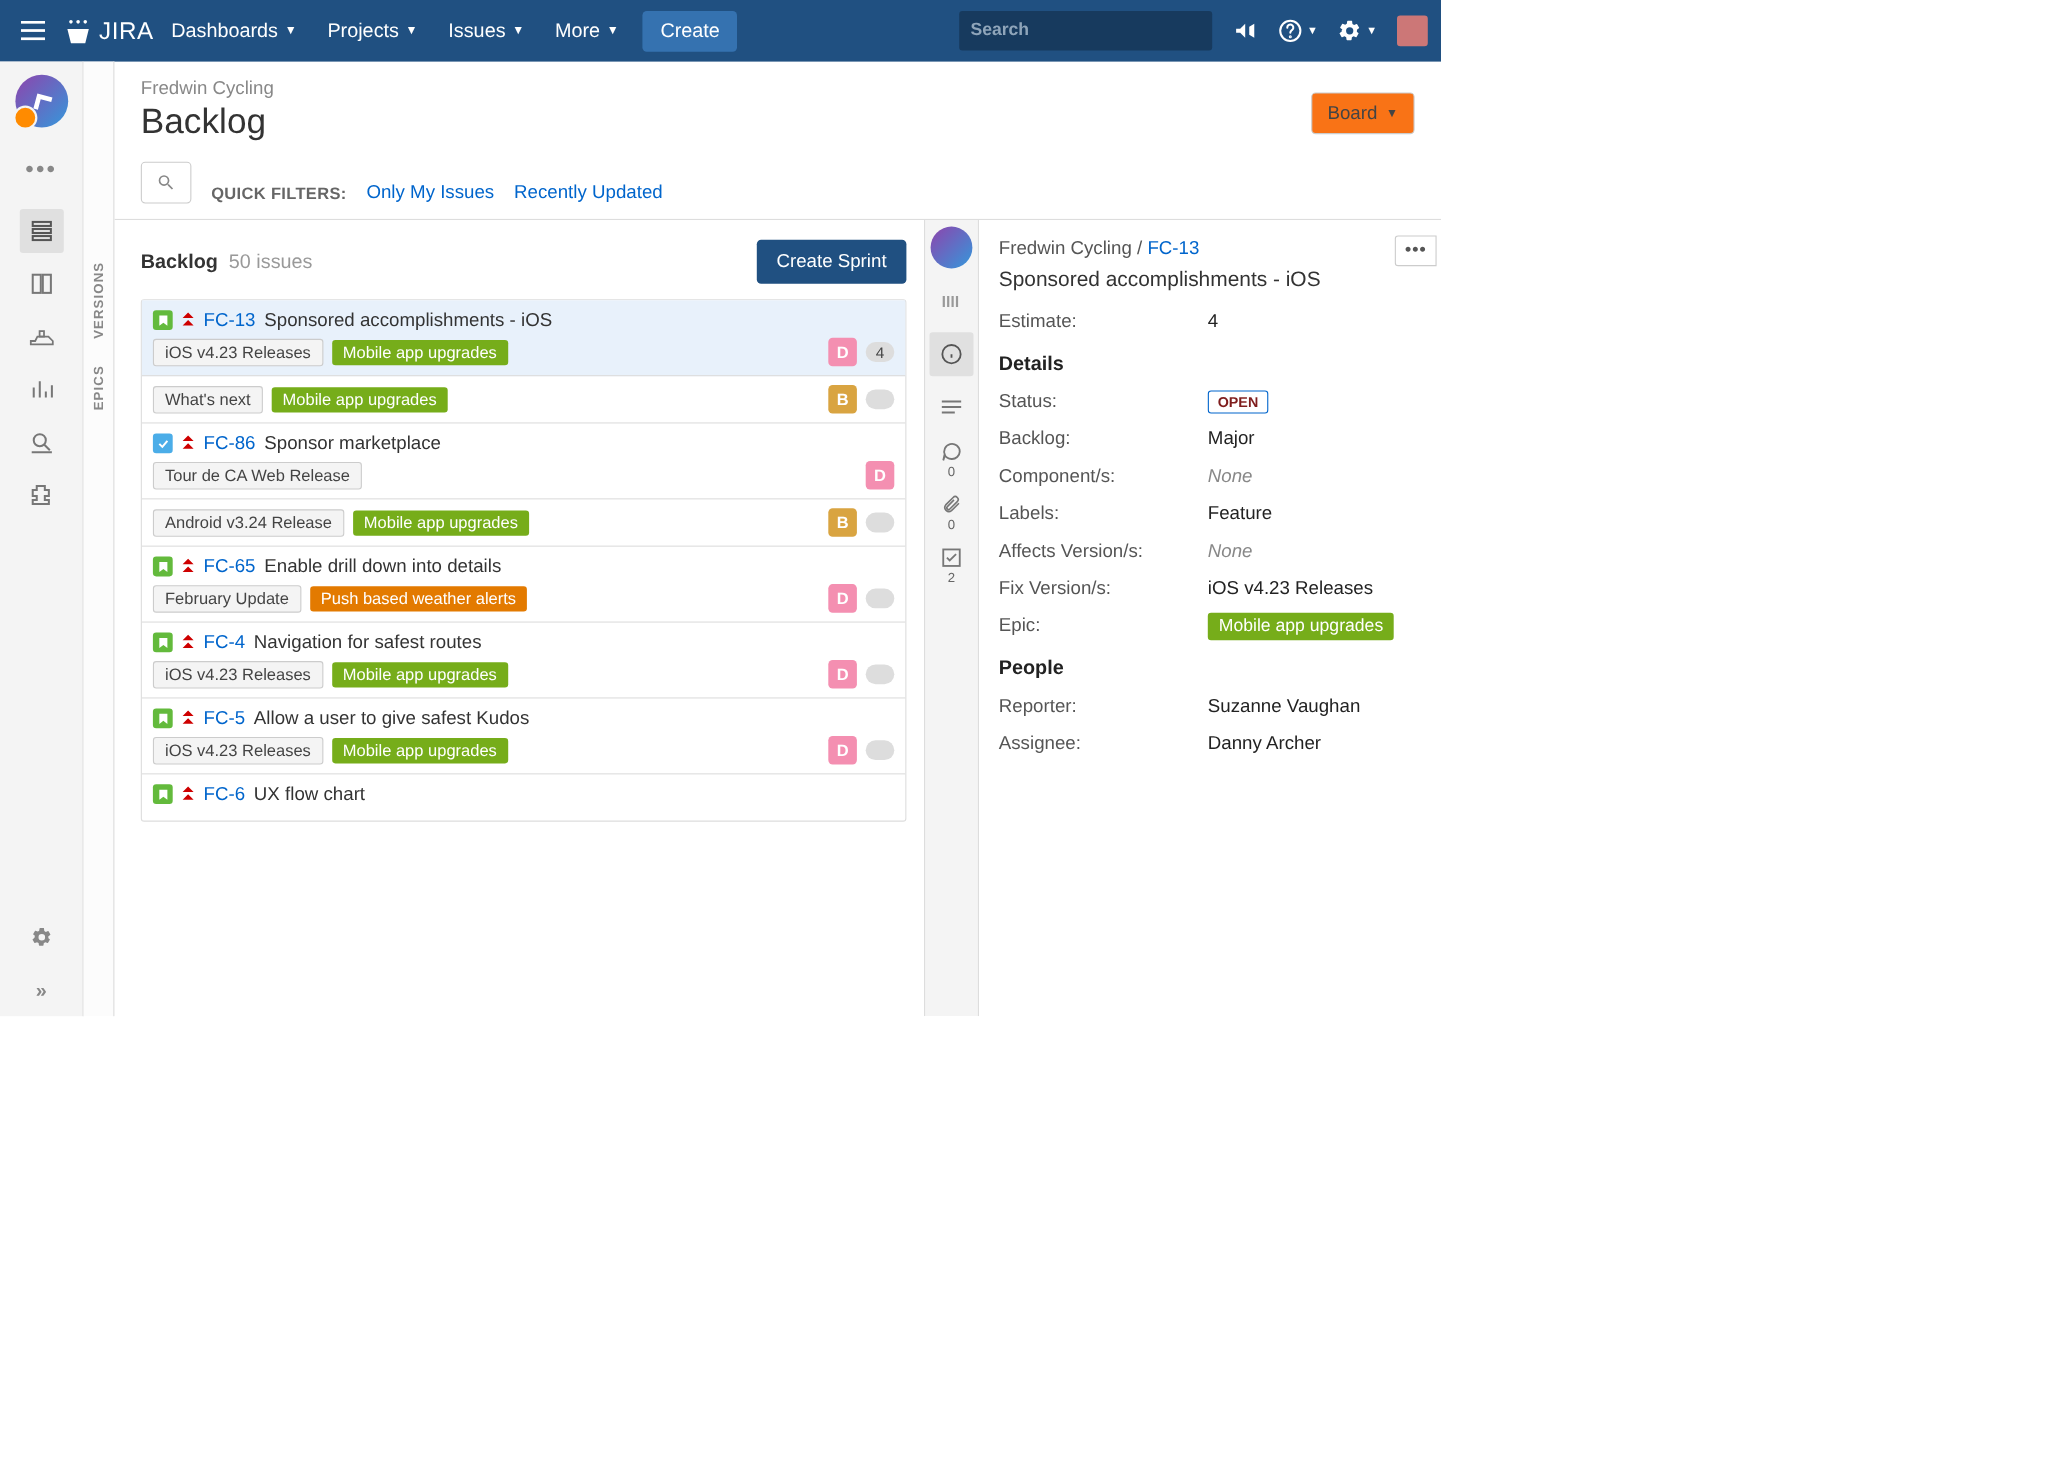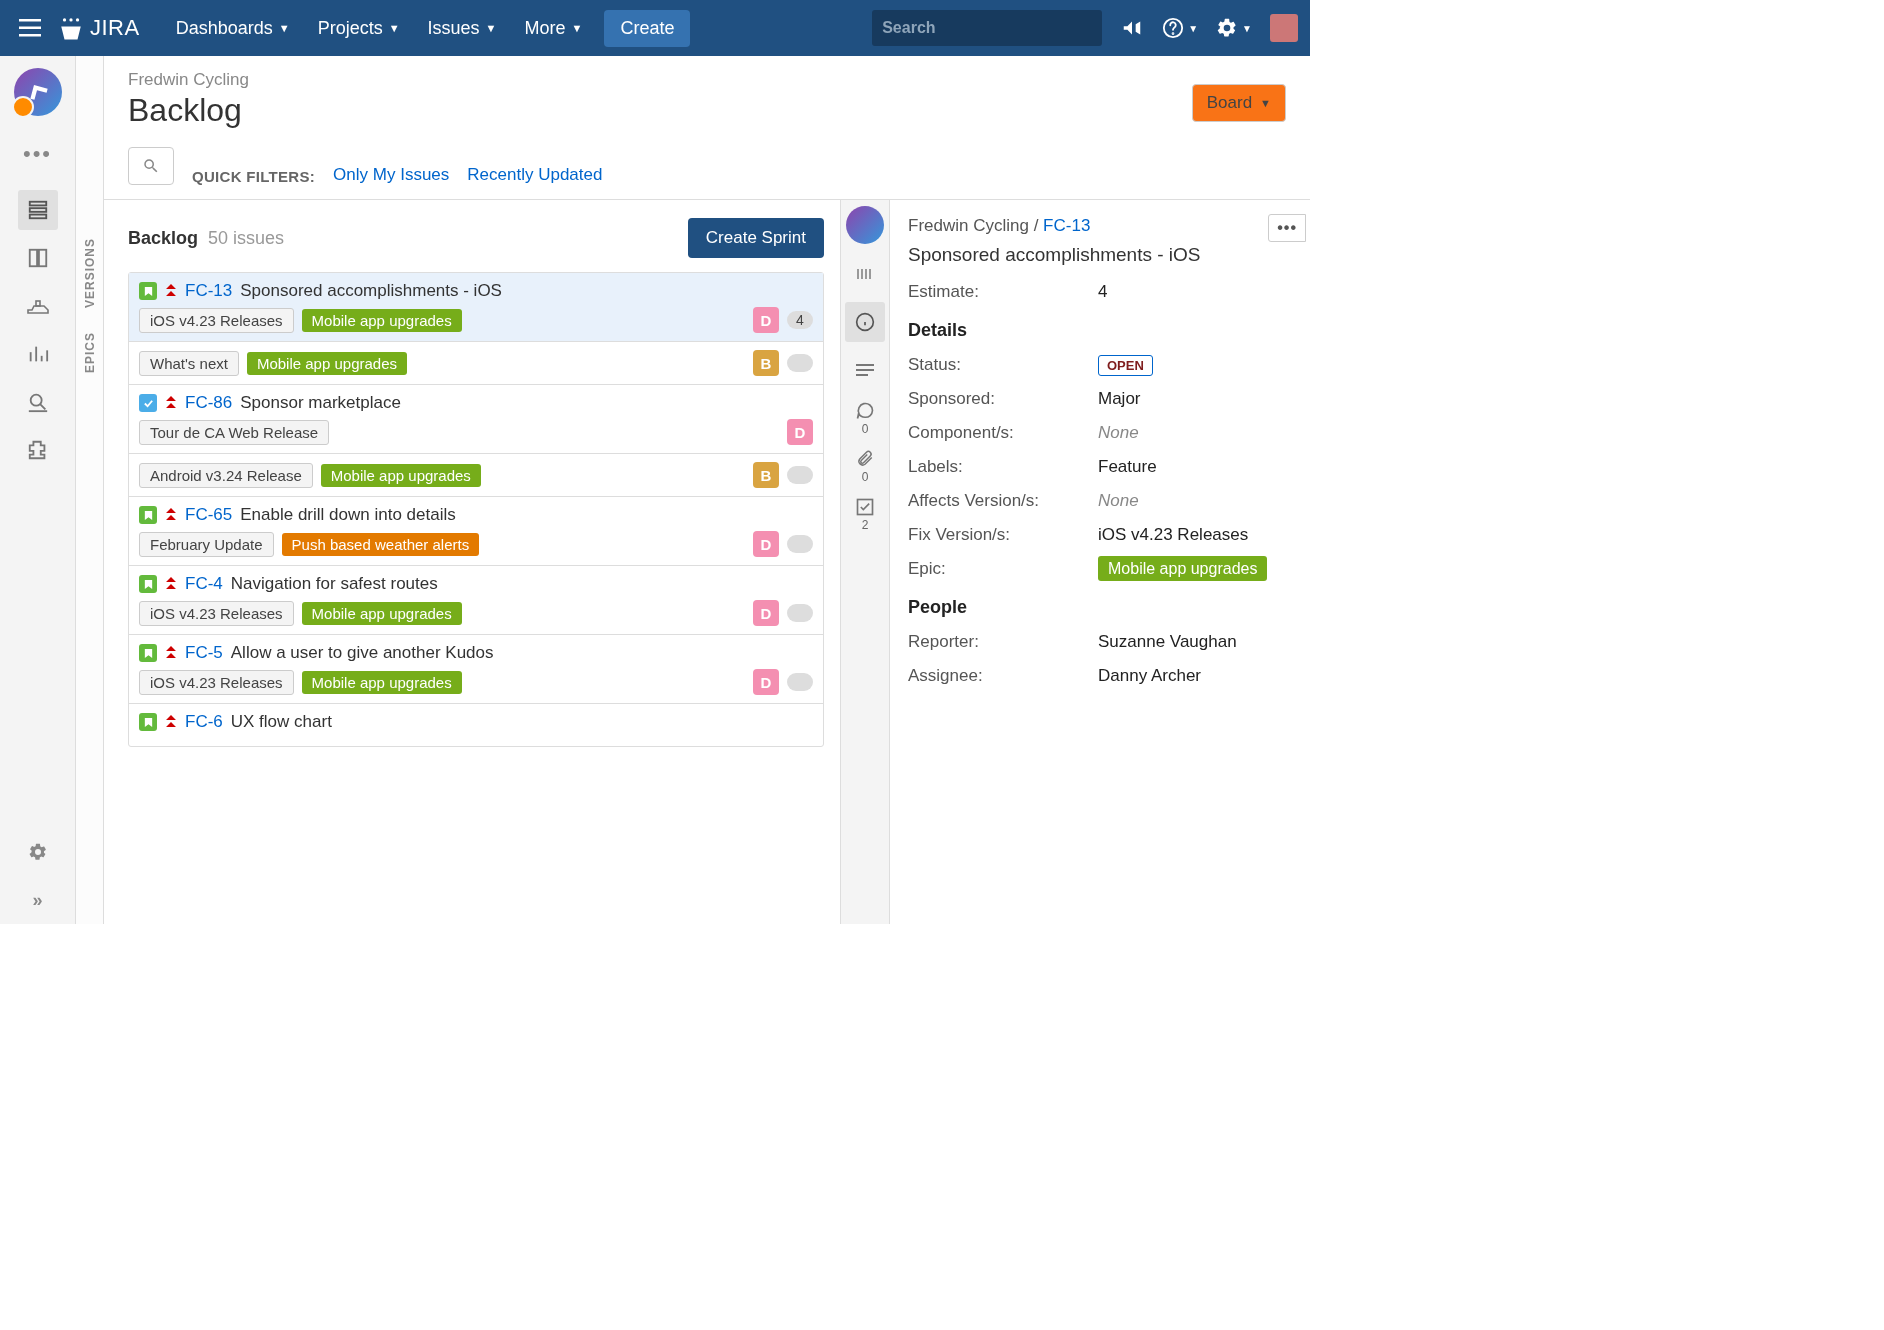--- a/index.html
+++ b/index.html
@@ -1,20 +1,20 @@
 <!DOCTYPE html>
 <html><head>
 <meta charset="utf-8">
 <style>
 * { box-sizing: border-box; margin: 0; padding: 0; font-family: -apple-system, BlinkMacSystemFont, "Segoe UI", Helvetica, Arial, sans-serif; }
 body { background: #fff; color: #333; overflow: hidden; width: 1310px; height: 924px; }
 .topbar { background: #205081; height: 56px; display: flex; align-items: center; padding: 0 12px; color: #fff; }
 .hamburger { width: 36px; height: 36px; display: flex; align-items: center; justify-content: center; cursor: pointer; }
 .hamburger svg { fill: #fff; }
-.logo { display: flex; align-items: flex-end; margin-left: 10px; margin-right: 24px; cursor: pointer; }
+.logo { display: flex; align-items: flex-end; margin-left: 10px; margin-right: 4px; cursor: pointer; }
 .logo-text { font-size: 22px; font-weight: 500; letter-spacing: 0.5px; }
 .nav-items { display: flex; gap: 4px; }
 .nav-item { display: flex; align-items: center; padding: 8px 12px; font-size: 18px; cursor: pointer; }
 .nav-item .caret { margin-left: 6px; font-size: 11px; }
 .create-btn { background: #3572b0; border-radius: 4px; padding: 8px 16px; font-size: 18px; font-weight: 500; margin-left: 10px; cursor: pointer; text-align: right; }
 .spacer { flex: 1; }
 .search-box { background: #173a5e; border-radius: 3px; height: 36px; width: 230px; display: flex; align-items: center; padding: 0 10px; }
 .search-box input { background: transparent; border: none; color: #ccc; font-size: 16px; outline: none; flex: 1; font-weight: bold; }
 .search-box input::placeholder { color: #8fa5ba; }
 .top-icons { display: flex; align-items: center; gap: 18px; margin-left: 18px; }
@@ -364,21 +364,21 @@
               <div class="issue-row1">
     <span class="issue-type ">
                   <svg width="11" height="11" viewBox="0 0 12 12">
                     <path d="M2 1h8v10l-4-3-4 3z" fill="#fff"></path>
                   </svg>
                 </span>
     <span class="priority"><svg width="12" height="14" viewBox="0 0 12 14" fill="#ce0000">
                     <path d="M1 6l5-5 5 5H1zm0 7l5-5 5 5H1z"></path>
                   </svg></span>
     <span class="issue-key">FC-5</span>
-    <span class="issue-summary">Allow a user to give another Kudos</span>
+    <span class="issue-summary">Allow a user to give safest Kudos</span>
   </div>
               <div class="issue-row2">
                 <span class="pill">iOS v4.23 Releases</span>
                 <span class="epic-pill ">Mobile app upgrades</span>
                 <div class="row2-spacer"></div>
                 <span class="avatar-sq D">D</span>
                 <span class="estimate-pill empty">&nbsp;</span>
               </div>
             </div>
             <div class="issue-item">
@@ -453,21 +453,21 @@
             <div class="kv-label">Estimate:</div>
             <div class="kv-value">4</div>
           </div>
 
         <div class="section-h">Details</div>
         <div class="kv-row">
             <div class="kv-label">Status:</div>
             <div class="kv-value"><span class="open-badge">OPEN</span></div>
           </div>
         <div class="kv-row">
-            <div class="kv-label">Sponsored:</div>
+            <div class="kv-label">Backlog:</div>
             <div class="kv-value">Major</div>
           </div>
         <div class="kv-row">
             <div class="kv-label">Component/s:</div>
             <div class="kv-value muted">None</div>
           </div>
         <div class="kv-row">
             <div class="kv-label">Labels:</div>
             <div class="kv-value">Feature</div>
           </div>

